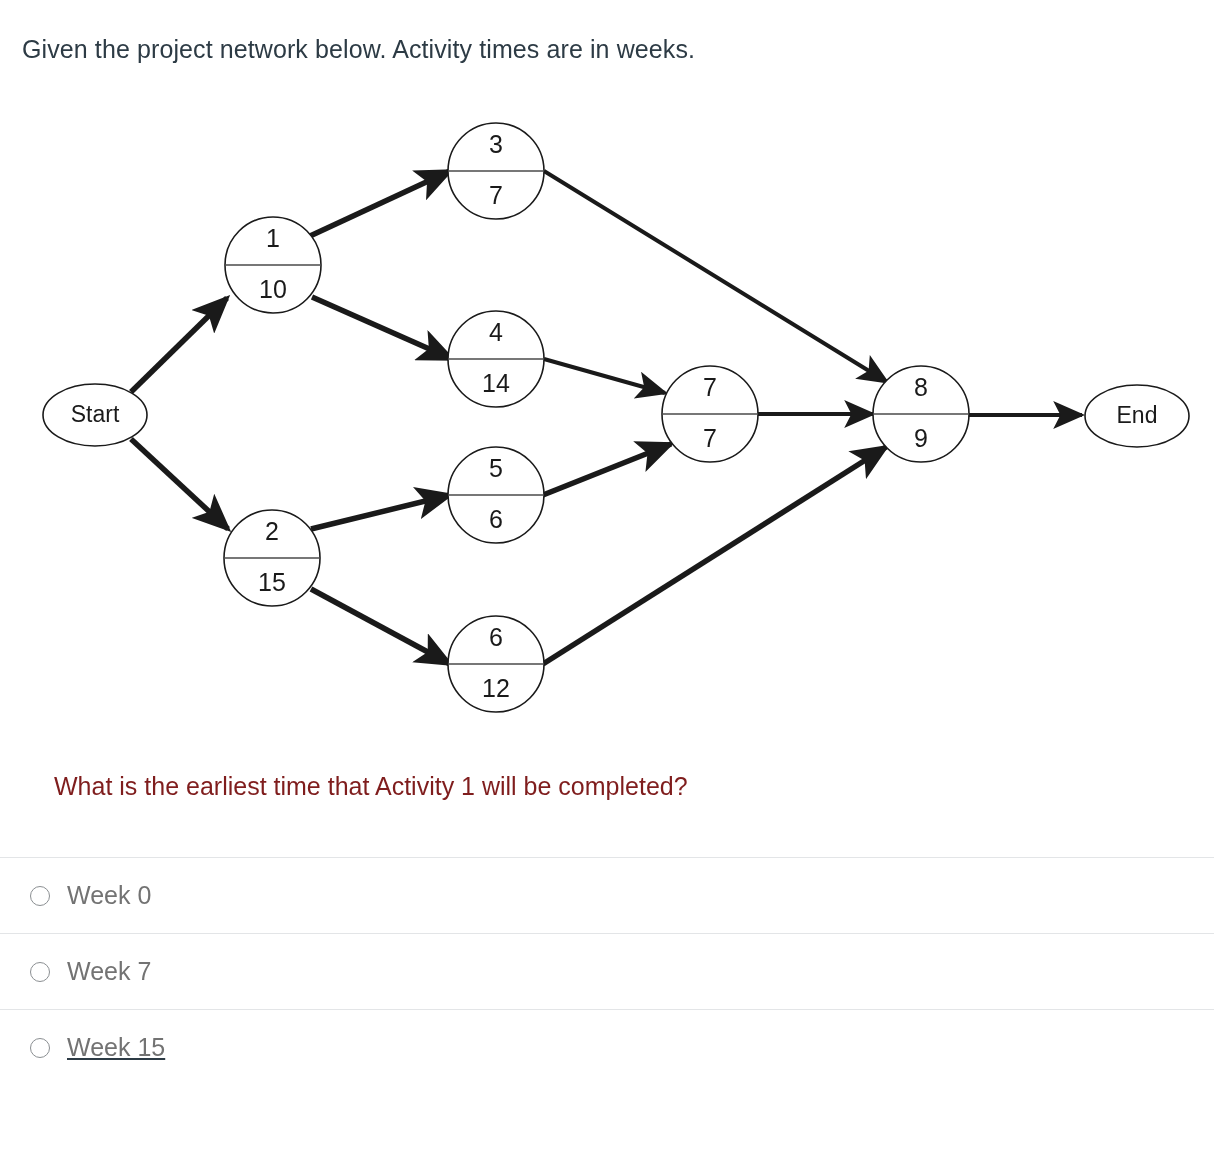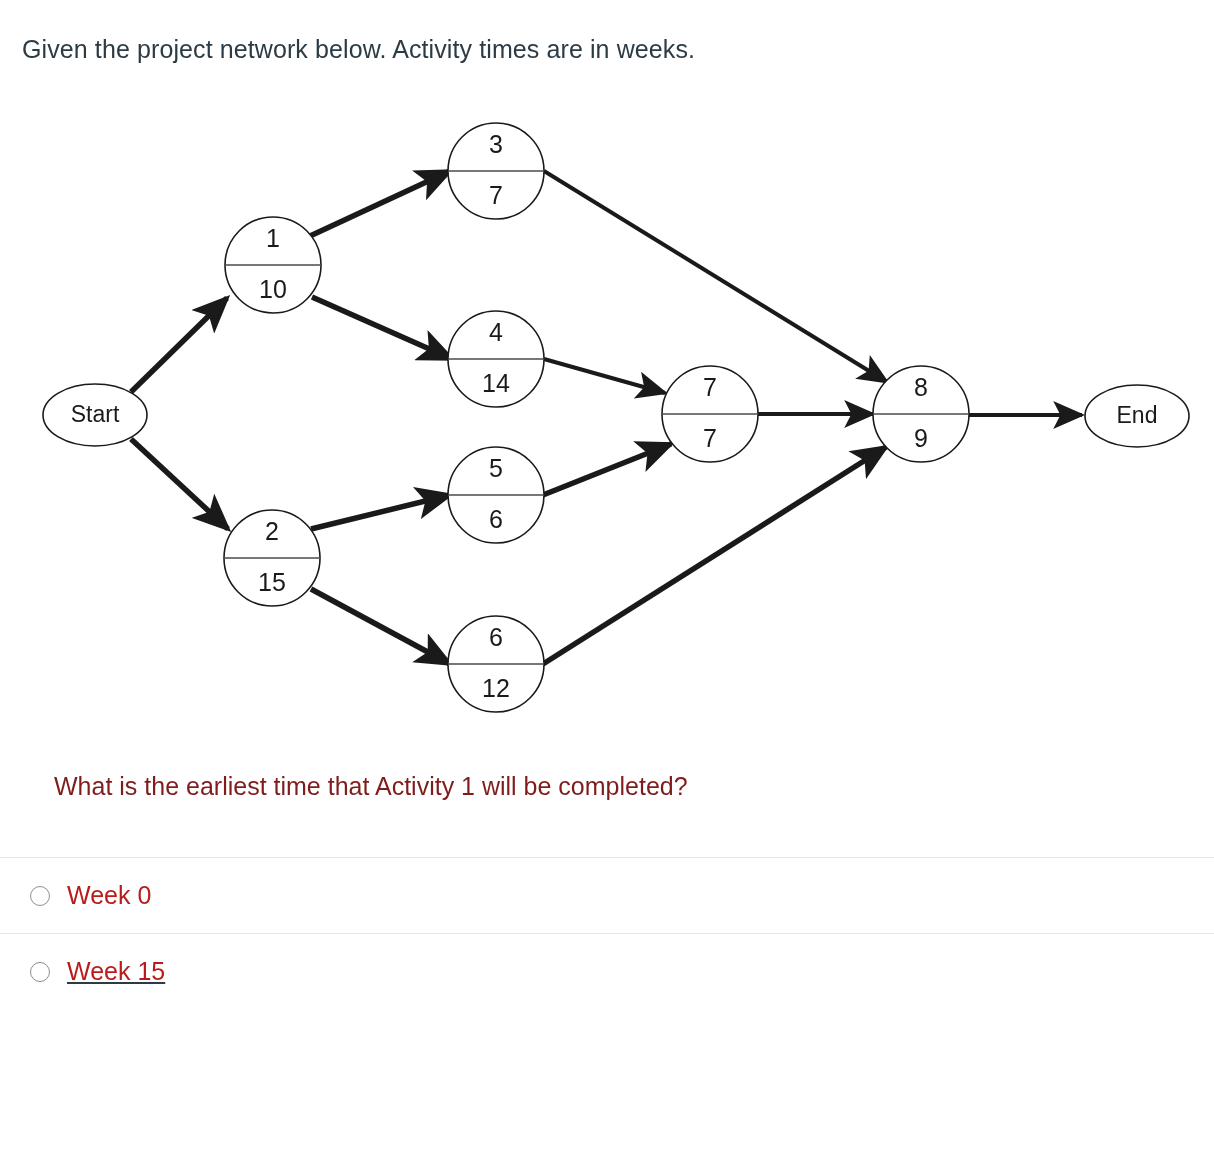--- a/index.html
+++ b/index.html
@@ -108,21 +108,21 @@
     border: 1.6px solid #8b8f92;
     border-radius: 50%;
     background: #ffffff;
     margin-left: 30px;
     flex: none;
     box-sizing: border-box;
   }
   .answer-label {
     margin-left: 17px;
     font-size: 25px;
-    color: #b91c1c;
+    color: #737373;
     line-height: 1;
   }
 </style>
 </head>
 <body>
 
 <div class="prompt-text">Given the project network below. Activity times are in weeks.</div>
 
 <div class="diagram-wrap">
   <svg class="diagram-svg" width="1214" height="650" viewBox="0 0 1214 650" xmlns="http://www.w3.org/2000/svg">
@@ -220,15 +220,19 @@
 
 <div class="question-text">What is the earliest time that Activity 1 will be completed?</div>
 
 <div class="answers">
   <div class="answer-row">
     <span class="radio"></span>
     <span class="answer-label">Week 0</span>
   </div>
   <div class="answer-row">
     <span class="radio"></span>
+    <span class="answer-label">Week 7</span>
+  </div>
+  <div class="answer-row">
+    <span class="radio"></span>
     <span class="answer-label">Week 15</span>
   </div>
 </div>
 
 </body></html>

